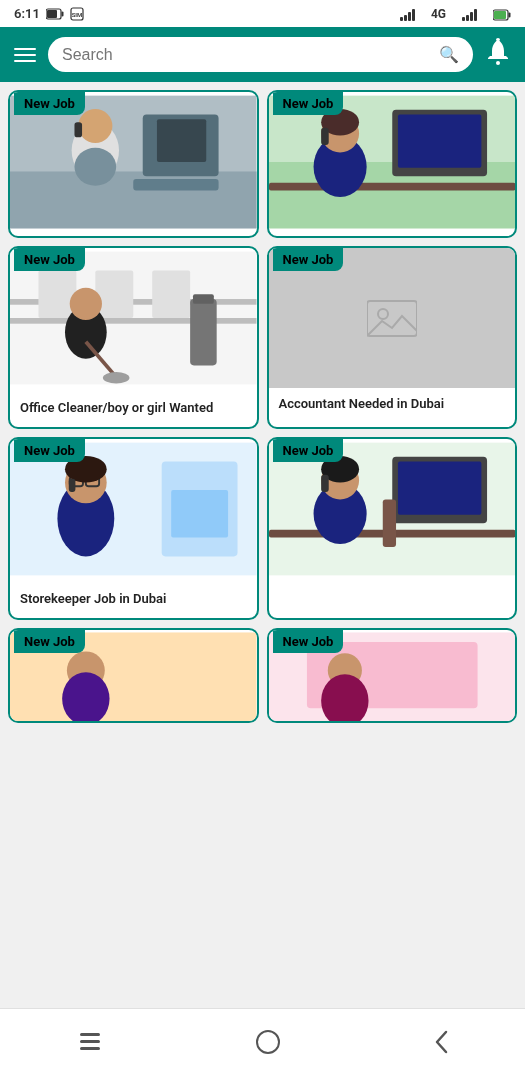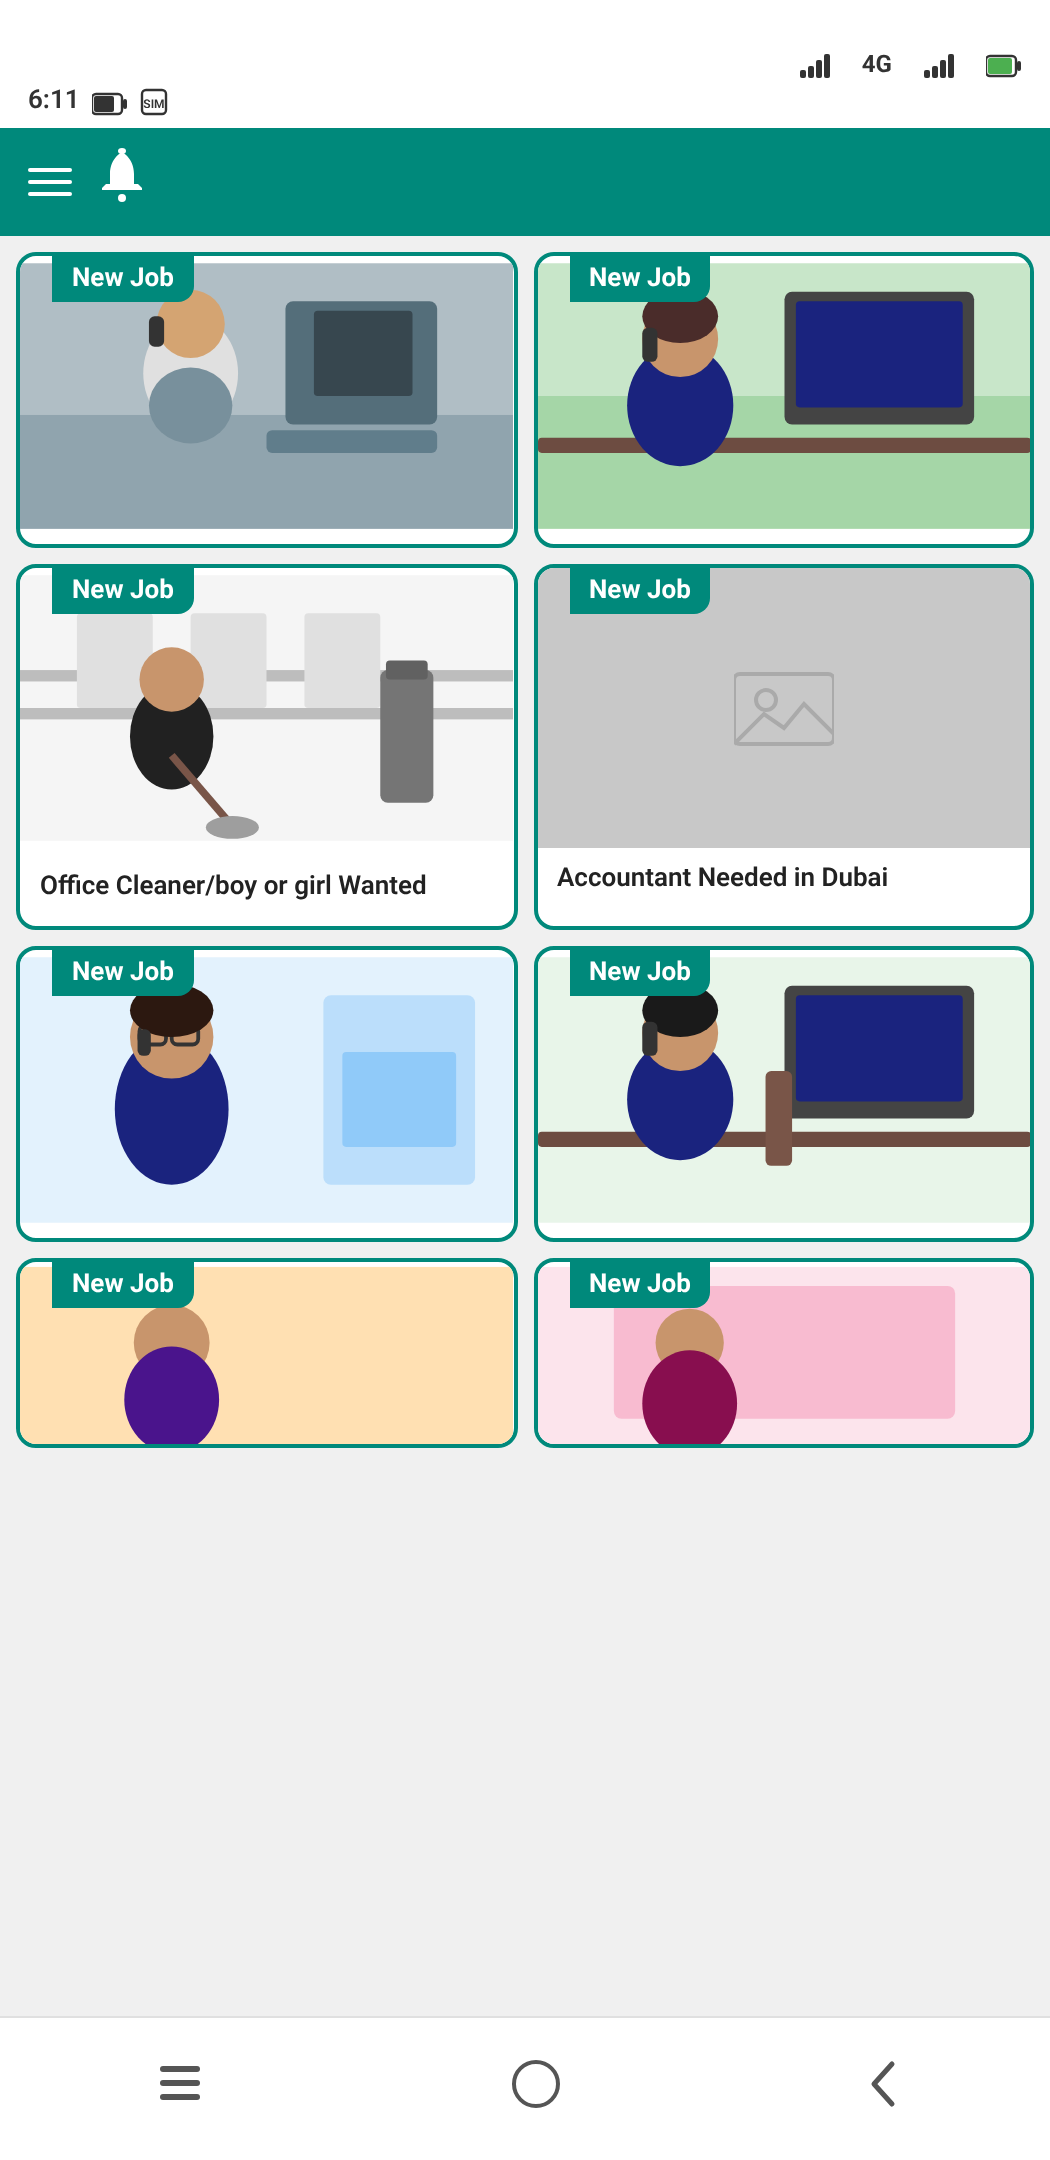--- a/index.html
+++ b/index.html
@@ -16,21 +16,21 @@
     .status-bar {
       background: white;
       display: flex;
       justify-content: space-between;
       align-items: center;
       padding: 6px 14px;
       font-size: 13px;
       font-weight: 600;
       color: #333;
     }
-    .status-left { display: flex; align-items: flex-end; gap: 6px; margin-top: 37px; }
+    .status-left { display: flex; align-items: center; gap: 6px; }
     .status-right { display: flex; align-items: flex-end; gap: 16px; }
     .signal-bars { display: flex; gap: 1px; align-items: flex-end; }
     .signal-bar { width: 3px; background: #333; border-radius: 1px; }
 
     
     .header {
       background: #00897b;
       display: flex;
       align-items: center;
       padding: 10px 14px;
@@ -75,23 +75,23 @@
       background: white;
       border: 2px solid #00897b;
       border-radius: 10px;
       overflow: hidden;
       position: relative;
     }
 
     .new-job-badge {
       position: absolute;
       top: 0;
-      left: 16px;
+      left: 4px;
       background: #00897b;
-      color: #ffffff;
+      color: #000000;
       font-size: 13px;
       font-weight: bold;
       padding: 4px 10px;
       border-bottom-right-radius: 8px;
       z-index: 2;
     }
 
     .job-image-placeholder {
       width: 100%;
       height: 140px;
@@ -174,20 +174,24 @@
     </svg>
   </div>
 </div>
 
 <div class="header">
   <div class="hamburger-icon">
     <span></span>
     <span></span>
     <span></span>
   </div>
+  <div class="search-bar">
+    <input type="text" placeholder="Search" style="">
+    <span class="search-icon">🔍</span>
+  </div>
   <div class="bell-icon">
     <svg width="26" height="28" viewBox="0 0 26 28" fill="none">
       <path d="M13 2C13 2 7 5 7 13v5H5l-2 2v1h20v-1l-2-2h-2v-5c0-8-6-11-6-11z" fill="white"></path>
       <circle cx="13" cy="25" r="2" fill="white"></circle>
       <rect x="11" y="0" width="4" height="3" rx="2" fill="white"></rect>
     </svg>
   </div>
 </div>
 
 <div class="job-grid">
@@ -281,20 +285,21 @@
       <circle cx="80" cy="42" r="22" fill="#c8956c"></circle>
 
       <rect x="63" y="36" width="14" height="10" rx="3" fill="none" stroke="#333" stroke-width="2"></rect>
       <rect x="80" y="36" width="14" height="10" rx="3" fill="none" stroke="#333" stroke-width="2"></rect>
       <line x1="77" y1="41" x2="80" y2="41" stroke="#333" stroke-width="1.5"></line>
 
       <ellipse cx="80" cy="28" rx="22" ry="14" fill="#2c1810"></ellipse>
 
       <rect x="62" y="38" width="7" height="14" rx="3" fill="#333"></rect>
     </svg>
+    <div class="job-title">Storekeeper Job in Dubai</div>
   </div>
 
   <div class="job-card">
     <div class="new-job-badge">New Job</div>
     <svg class="person-svg" viewBox="0 0 260 140">
       <rect width="260" height="140" fill="#e8f5e9"></rect>
 
       <rect x="130" y="15" width="100" height="70" rx="4" fill="#444"></rect>
       <rect x="136" y="20" width="88" height="56" rx="2" fill="#1a237e"></rect>
 

